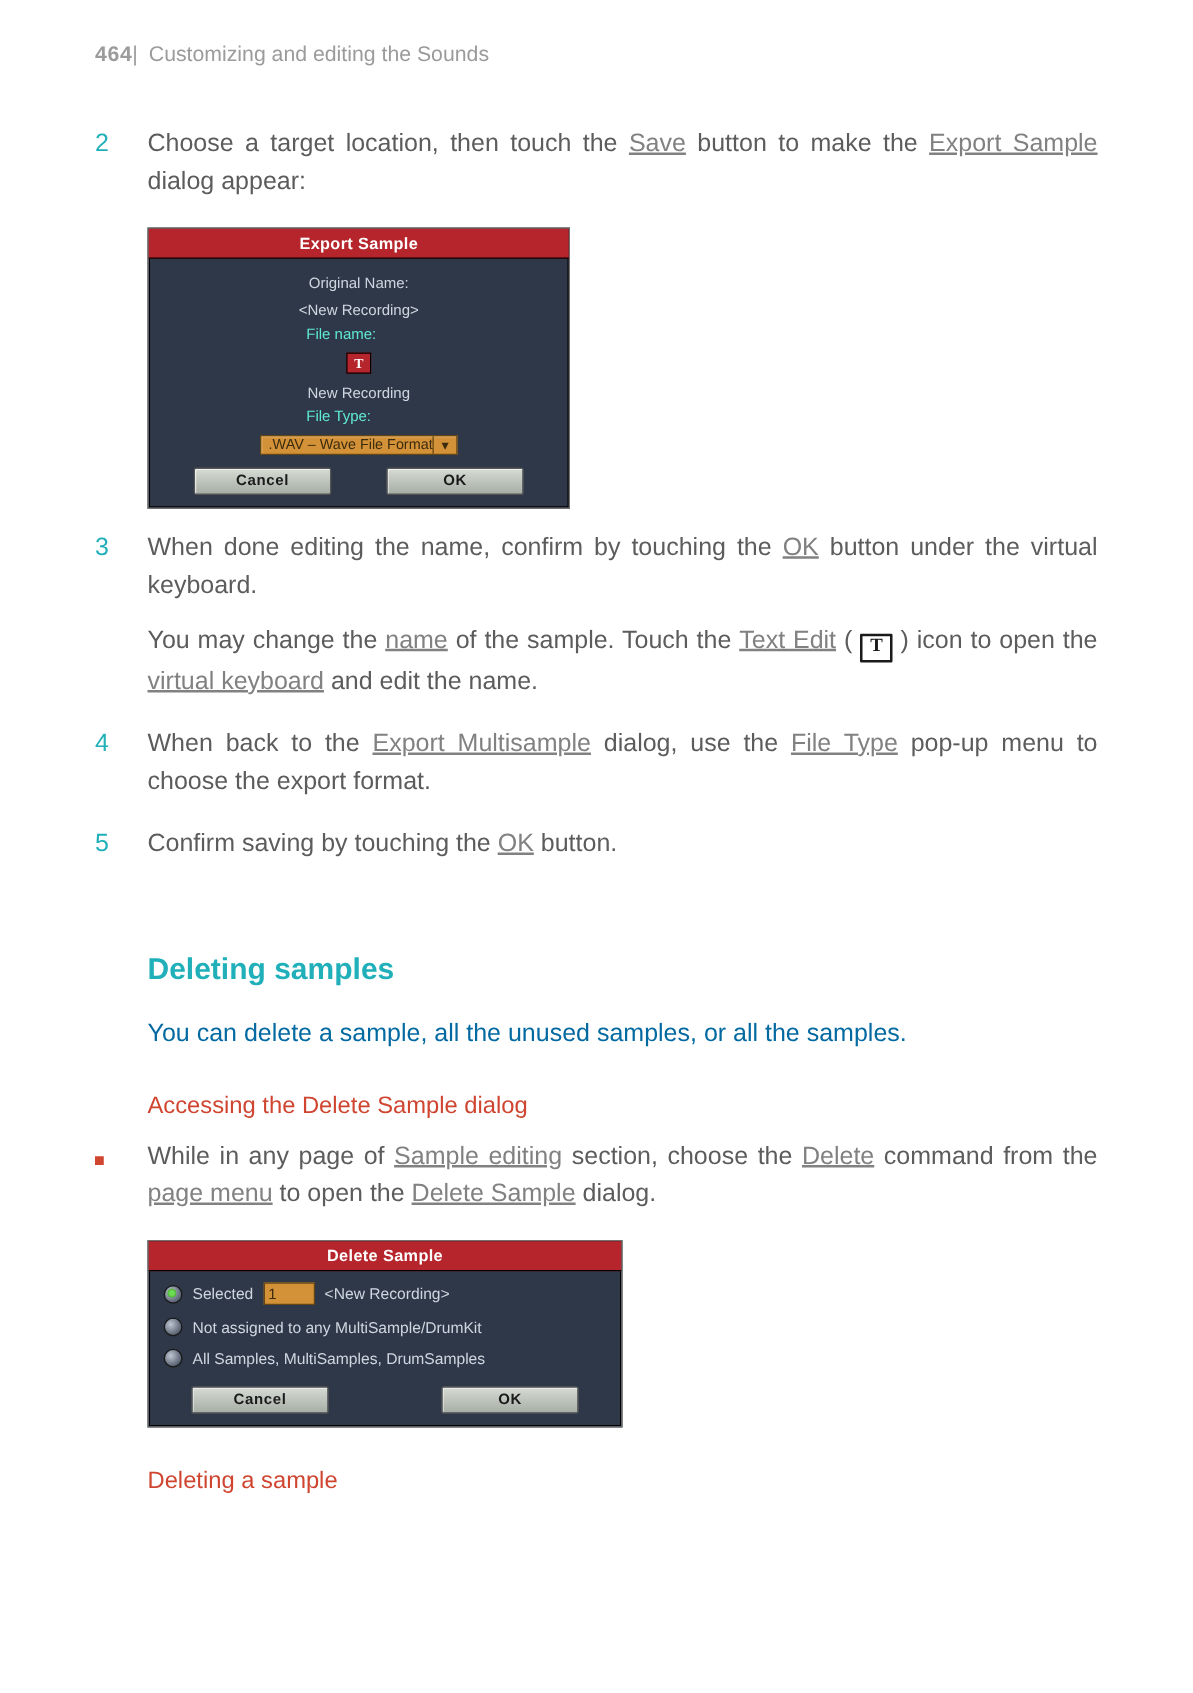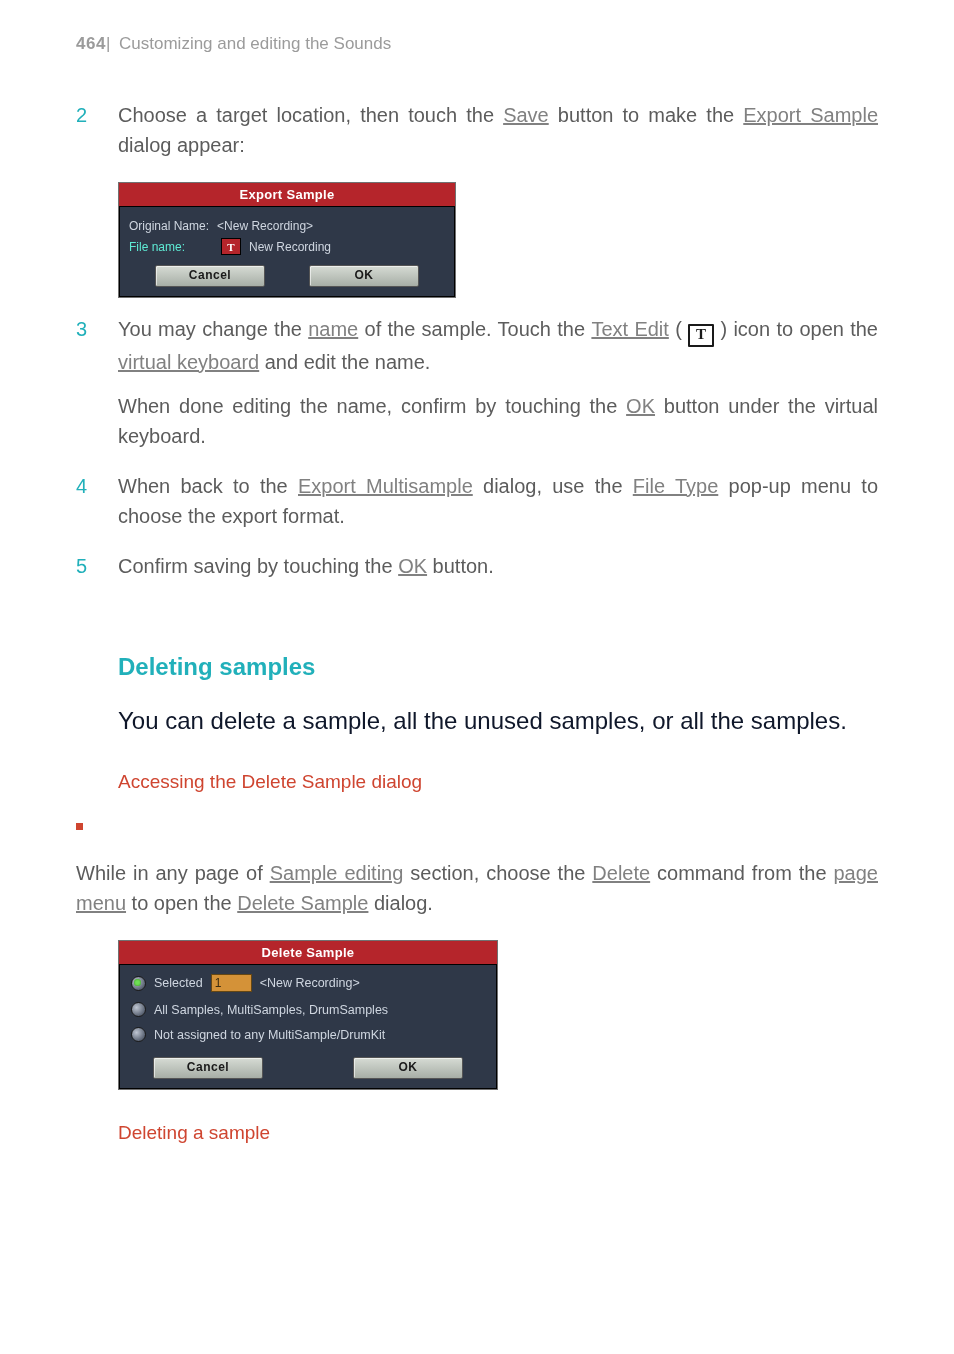--- a/index.html
+++ b/index.html
@@ -57,31 +57,30 @@
     margin: 58px 0 22px 42px;
   }
   .h3-red {
     color: #cf4530;
     font-size: 19px;
     font-weight: 500;
     margin: 32px 0 14px 42px;
   }
   .indent-para {
     margin-left: 42px;
-    font-size: 24px;
+    font-size: 20px;
     line-height: 1.5;
-    color: #0f172a;
+    color: #0369a1;
     margin-bottom: 14px;
     text-align: justify;
   }
   .bullet-row {
     display:flex;
     align-items:flex-start;
     margin-bottom: 6px;
-    flex-direction: column;
   }
   .bullet {
     width: 42px;
     flex: 0 0 42px;
     text-align:left;
     padding-top: 9px;
   }
   .bullet-sq {
     display:inline-block;
     width:7px; height:7px;
@@ -118,21 +117,21 @@
     background:#b5252b;
     color:#fff;
     font-weight:bold;
     text-align:center;
     padding:4px 0;
     font-size:13px;
     letter-spacing:0.3px;
     border-bottom:1px solid #000;
   }
   .dlg-body { padding:7px 10px 10px 10px; }
-  .dlg-row { display:flex; align-items:center; margin:5px 0; gap:8px;}
+  .dlg-row { display:flex; align-items:center; margin:5px 0; gap:8px;flex-direction:column;}
   .dlg-label { width:84px; color:#5eead4;}
   .text-edit-icon {
     display:inline-flex;
     align-items:center;
     justify-content:center;
     width:18px; height:15px;
     border:1px solid #000;
     background:#b5252b;
     color:#fff;
     font-weight:900;
@@ -257,35 +256,42 @@
     <div class="dlg-body">
       <div class="dlg-row">
         <span>Original Name:</span>
         <span>&lt;New Recording&gt;</span>
       </div>
       <div class="dlg-row">
         <span class="dlg-label">File name:</span>
         <span class="text-edit-icon">T</span>
         <span>New Recording</span>
       </div>
+      <div class="dlg-row">
+        <span class="dlg-label">File Type:</span>
+        <span class="dropdown">
+          <span style="flex:1;text-align:center;">.WAV – Wave File Format</span>
+          <span class="arrow">▾</span>
+        </span>
+      </div>
       <div class="dlg-buttons">
         <div class="dlg-btn">Cancel</div>
         <div class="dlg-btn">OK</div>
       </div>
     </div>
   </div>
 
   <div class="step-row">
     <div class="step-num">3</div>
     <div class="step-body">
       <p>
+        <span>When done editing the name, confirm by touching the </span><span class="term">OK</span><span> button under the virtual keyboard.</span>
+      </p>
+      <p>
         <span>You may change the </span><span class="term">name</span><span> of the sample. Touch the </span><span class="term">Text Edit</span><span> ( </span><span class="icon-textedit">T</span><span> ) icon to open the </span><span class="term">virtual keyboard</span><span> and edit the name.</span>
-      </p>
-      <p>
-        <span>When done editing the name, confirm by touching the </span><span class="term">OK</span><span> button under the virtual keyboard.</span>
       </p>
     </div>
   </div>
 
   <div class="step-row">
     <div class="step-num">4</div>
     <div class="step-body">
       <p>
         <span>When back to the </span><span class="term">Export Multisample</span><span> dialog, use the </span><span class="term">File Type</span><span> pop-up menu to choose the export format.</span>
       </p>
@@ -319,25 +325,25 @@
     <div class="dlg-title">Delete Sample</div>
     <div style="padding:4px 0 0 0;">
       <div class="opt-row">
         <span class="radio checked"></span>
         <span>Selected</span>
         <span class="numbox">1</span>
         <span>&lt;New Recording&gt;</span>
       </div>
       <div class="opt-row">
         <span class="radio"></span>
-        <span>All Samples, MultiSamples, DrumSamples</span>
+        <span>Not assigned to any MultiSample/DrumKit</span>
       </div>
       <div class="opt-row">
         <span class="radio"></span>
-        <span>Not assigned to any MultiSample/DrumKit</span>
+        <span>All Samples, MultiSamples, DrumSamples</span>
       </div>
       <div class="dlg-buttons">
         <div class="dlg-btn">Cancel</div>
         <div class="dlg-btn">OK</div>
       </div>
     </div>
   </div>
 
   <div class="h3-red">Deleting a sample</div>
 

